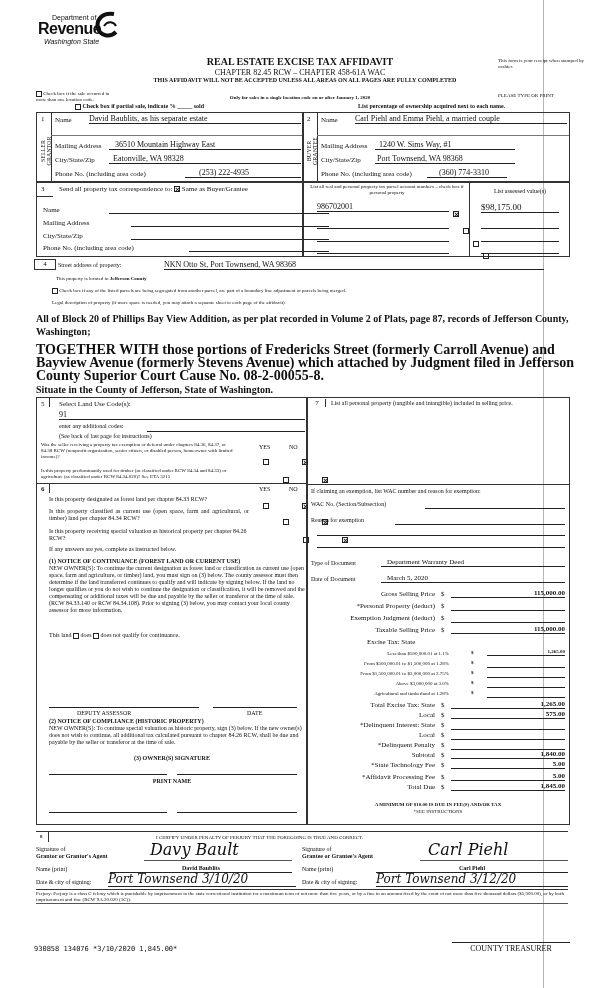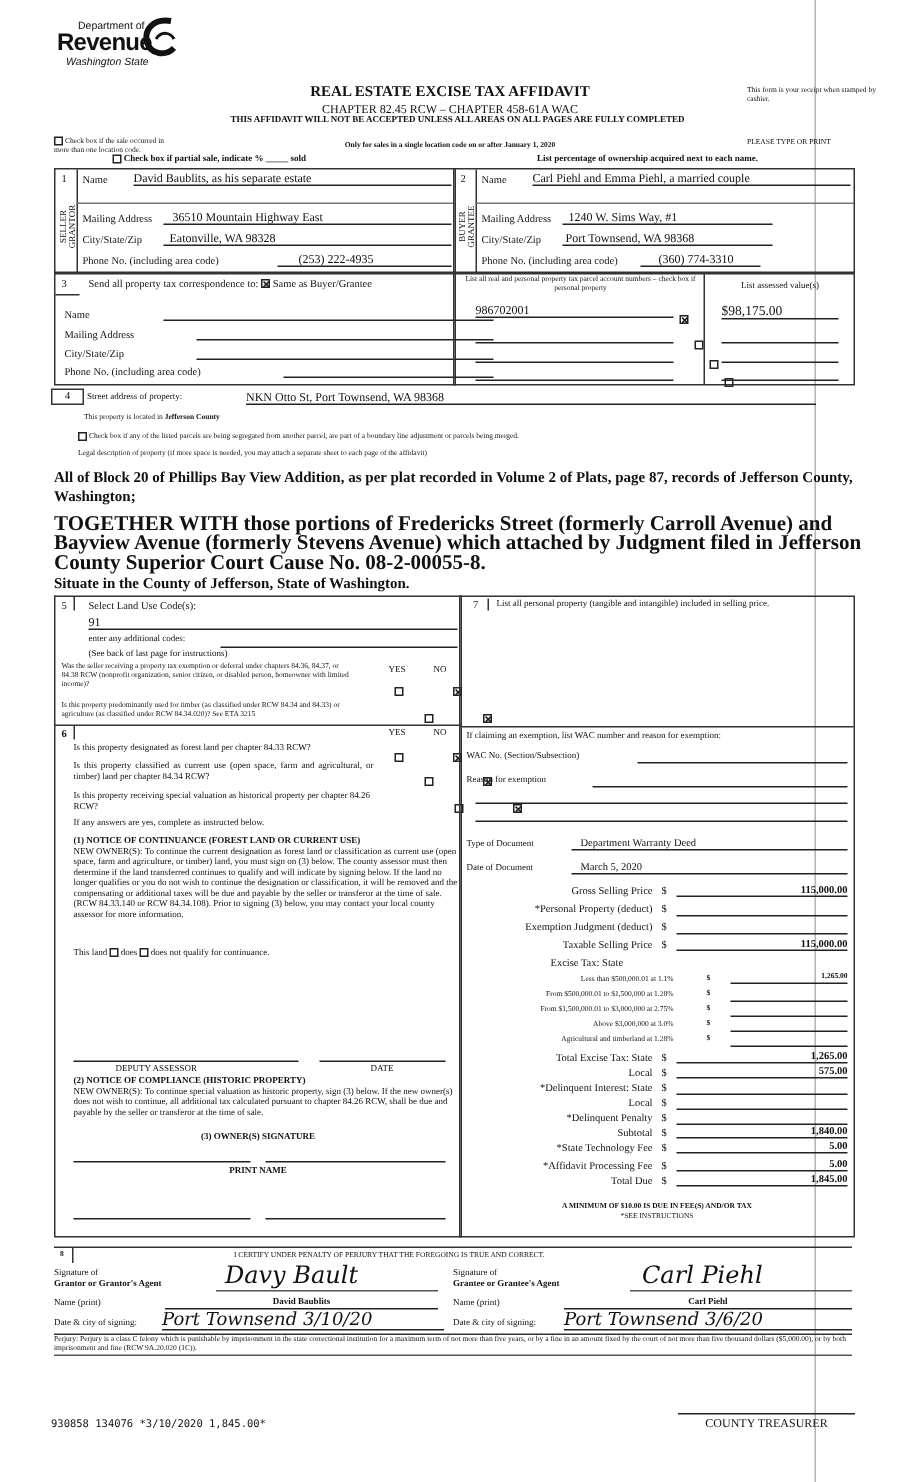--- a/index.html
+++ b/index.html
@@ -285,21 +285,21 @@
   <div class="hl" style="left:384px;top:28px;width:148px;background:#555;"></div>
 
   <div class="abs sm" style="left:0;top:34px;">Name (print)</div>
   <div class="abs sm b uline" style="left:74px;top:33px;width:182px;text-align:center;">David Baublits</div>
   <div class="abs sm" style="left:266px;top:34px;">Name (print)</div>
   <div class="abs sm b uline" style="left:340px;top:33px;width:192px;text-align:center;">Carl Piehl</div>
 
   <div class="abs sm" style="left:0;top:47px;">Date &amp; city of signing:</div>
   <div class="abs sig uline" style="left:72px;top:40px;width:188px;font-size:12px;">Port Townsend 3/10/20</div>
   <div class="abs sm" style="left:266px;top:47px;">Date &amp; city of signing:</div>
-  <div class="abs sig uline" style="left:340px;top:40px;width:192px;font-size:12px;">Port Townsend 3/6/20</div>
+  <div class="abs sig uline" style="left:340px;top:40px;width:192px;font-size:12px;">Port Townsend 3/12/20</div>
 
   <div class="abs" style="left:0;top:57px;width:532px;height:1px;background:#333;"></div>
   <div class="abs tiny" style="left:0;top:59px;width:532px;">Perjury: Perjury is a class C felony which is punishable by imprisonment in the state correctional institution for a maximum term of not more than five years, or by a fine in an amount fixed by the court of not more than five thousand dollars ($5,000.00), or by both imprisonment and fine (RCW 9A.20.020 (1C)).</div>
   <div class="hl" style="left:0;top:71px;width:532px;background:#555;"></div>
 </div>
 
 <div class="abs" style="left:34px;top:945px;font-family:'DejaVu Sans Mono',monospace;font-size:7px;">930858 134076 *3/10/2020 1,845.00*</div>
 <div class="hl" style="left:452px;top:942px;width:118px;"></div>
 <div class="abs sm" style="left:452px;top:945px;width:118px;text-align:center;font-size:8px;">COUNTY TREASURER</div>
 

